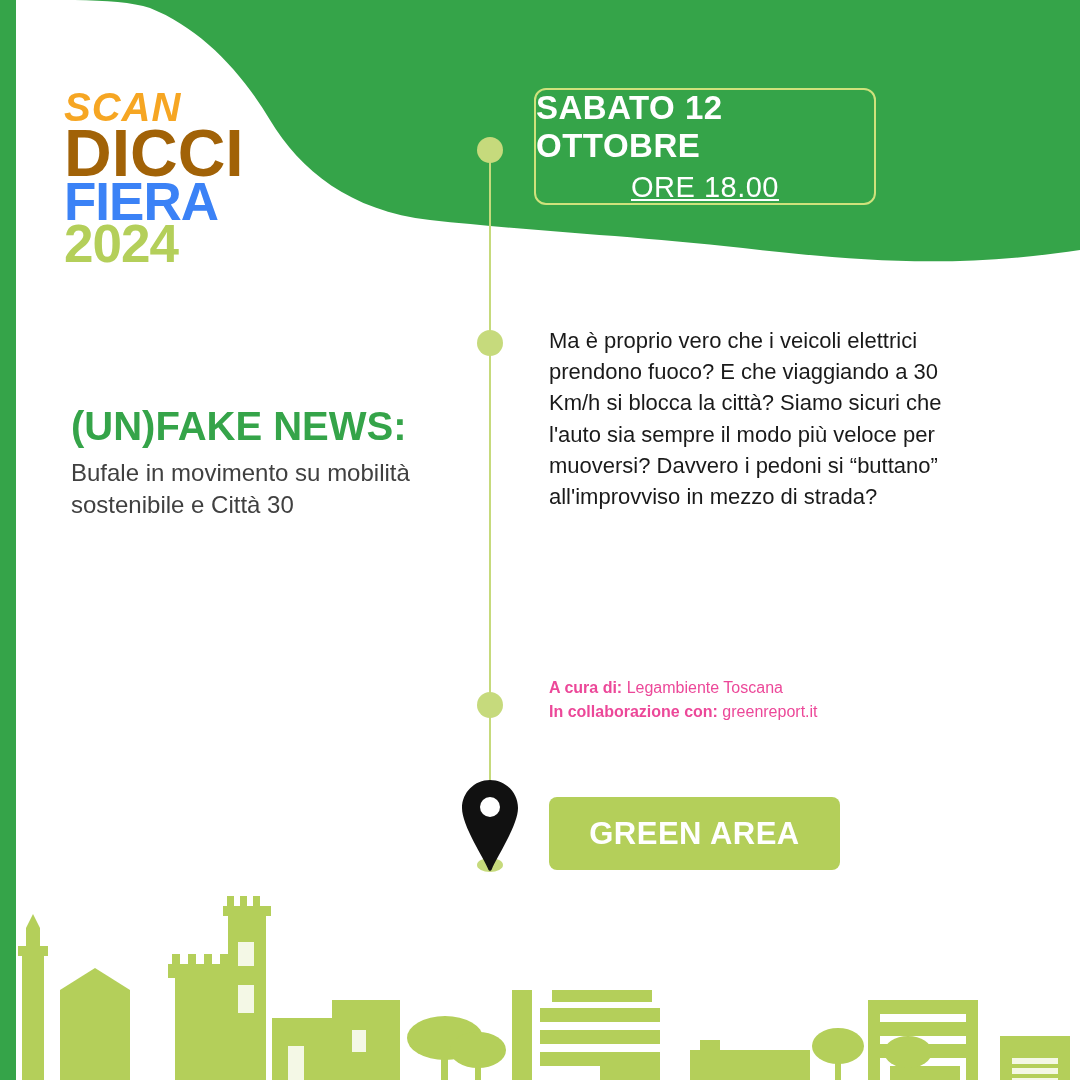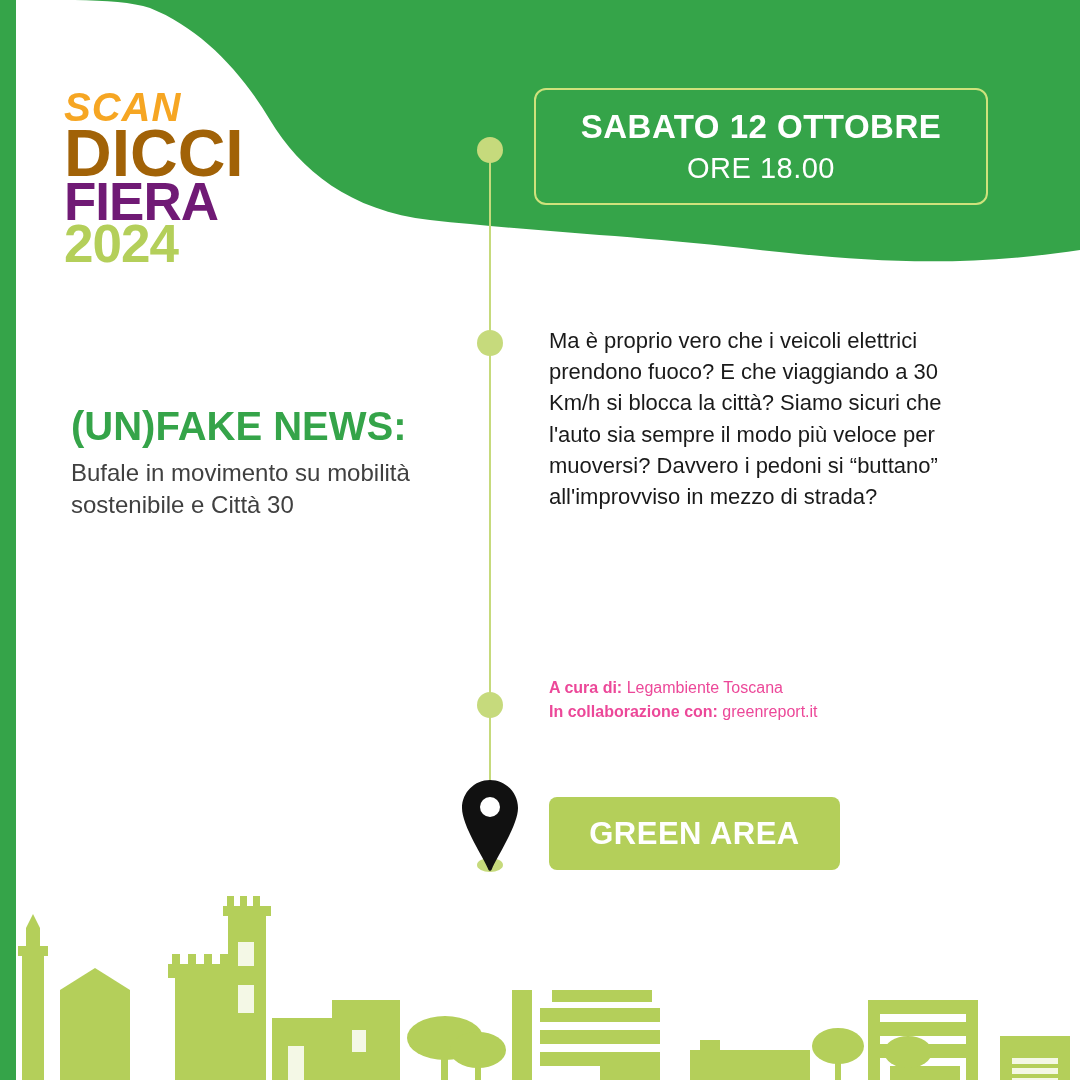--- a/index.html
+++ b/index.html
@@ -62,55 +62,56 @@
     font-style: italic;
   }
   .logo-dicci {
     font-size: 66px;
     color: #a16207;
     letter-spacing: 0px;
     margin-top: -4px;
   }
   .logo-fiera {
     font-size: 53px;
-    color: #701a75;
+    color: #3b82f6;
     margin-top: -8px;
   }
   .logo-2024 {
     font-size: 53px;
     color: #b4cf5a;
     margin-top: -8px;
   }
 
   
   .date-box {
     position: absolute;
     left: 534px;
     top: 88px;
-    width: 454px;
+    width: 342px;
     height: 117px;
     border: 2px solid #cfe27c;
     border-radius: 12px;
     box-sizing: border-box;
     display: flex;
     flex-direction: column;
     align-items: center;
     justify-content: center;
     color: #ffffff;
   }
   .date-main {
     font-size: 33px;
     font-weight: bold;
     letter-spacing: 0.5px;
     margin-bottom: 6px;
   }
   .date-time {
     font-size: 29px;
     font-weight: normal;
     letter-spacing: 0.5px;
+    text-decoration: underline;
   }
 
   
   .timeline-line {
     position: absolute;
     left: 489px;
     top: 150px;
     width: 2px;
     height: 700px;
     background: #c6da7c;

